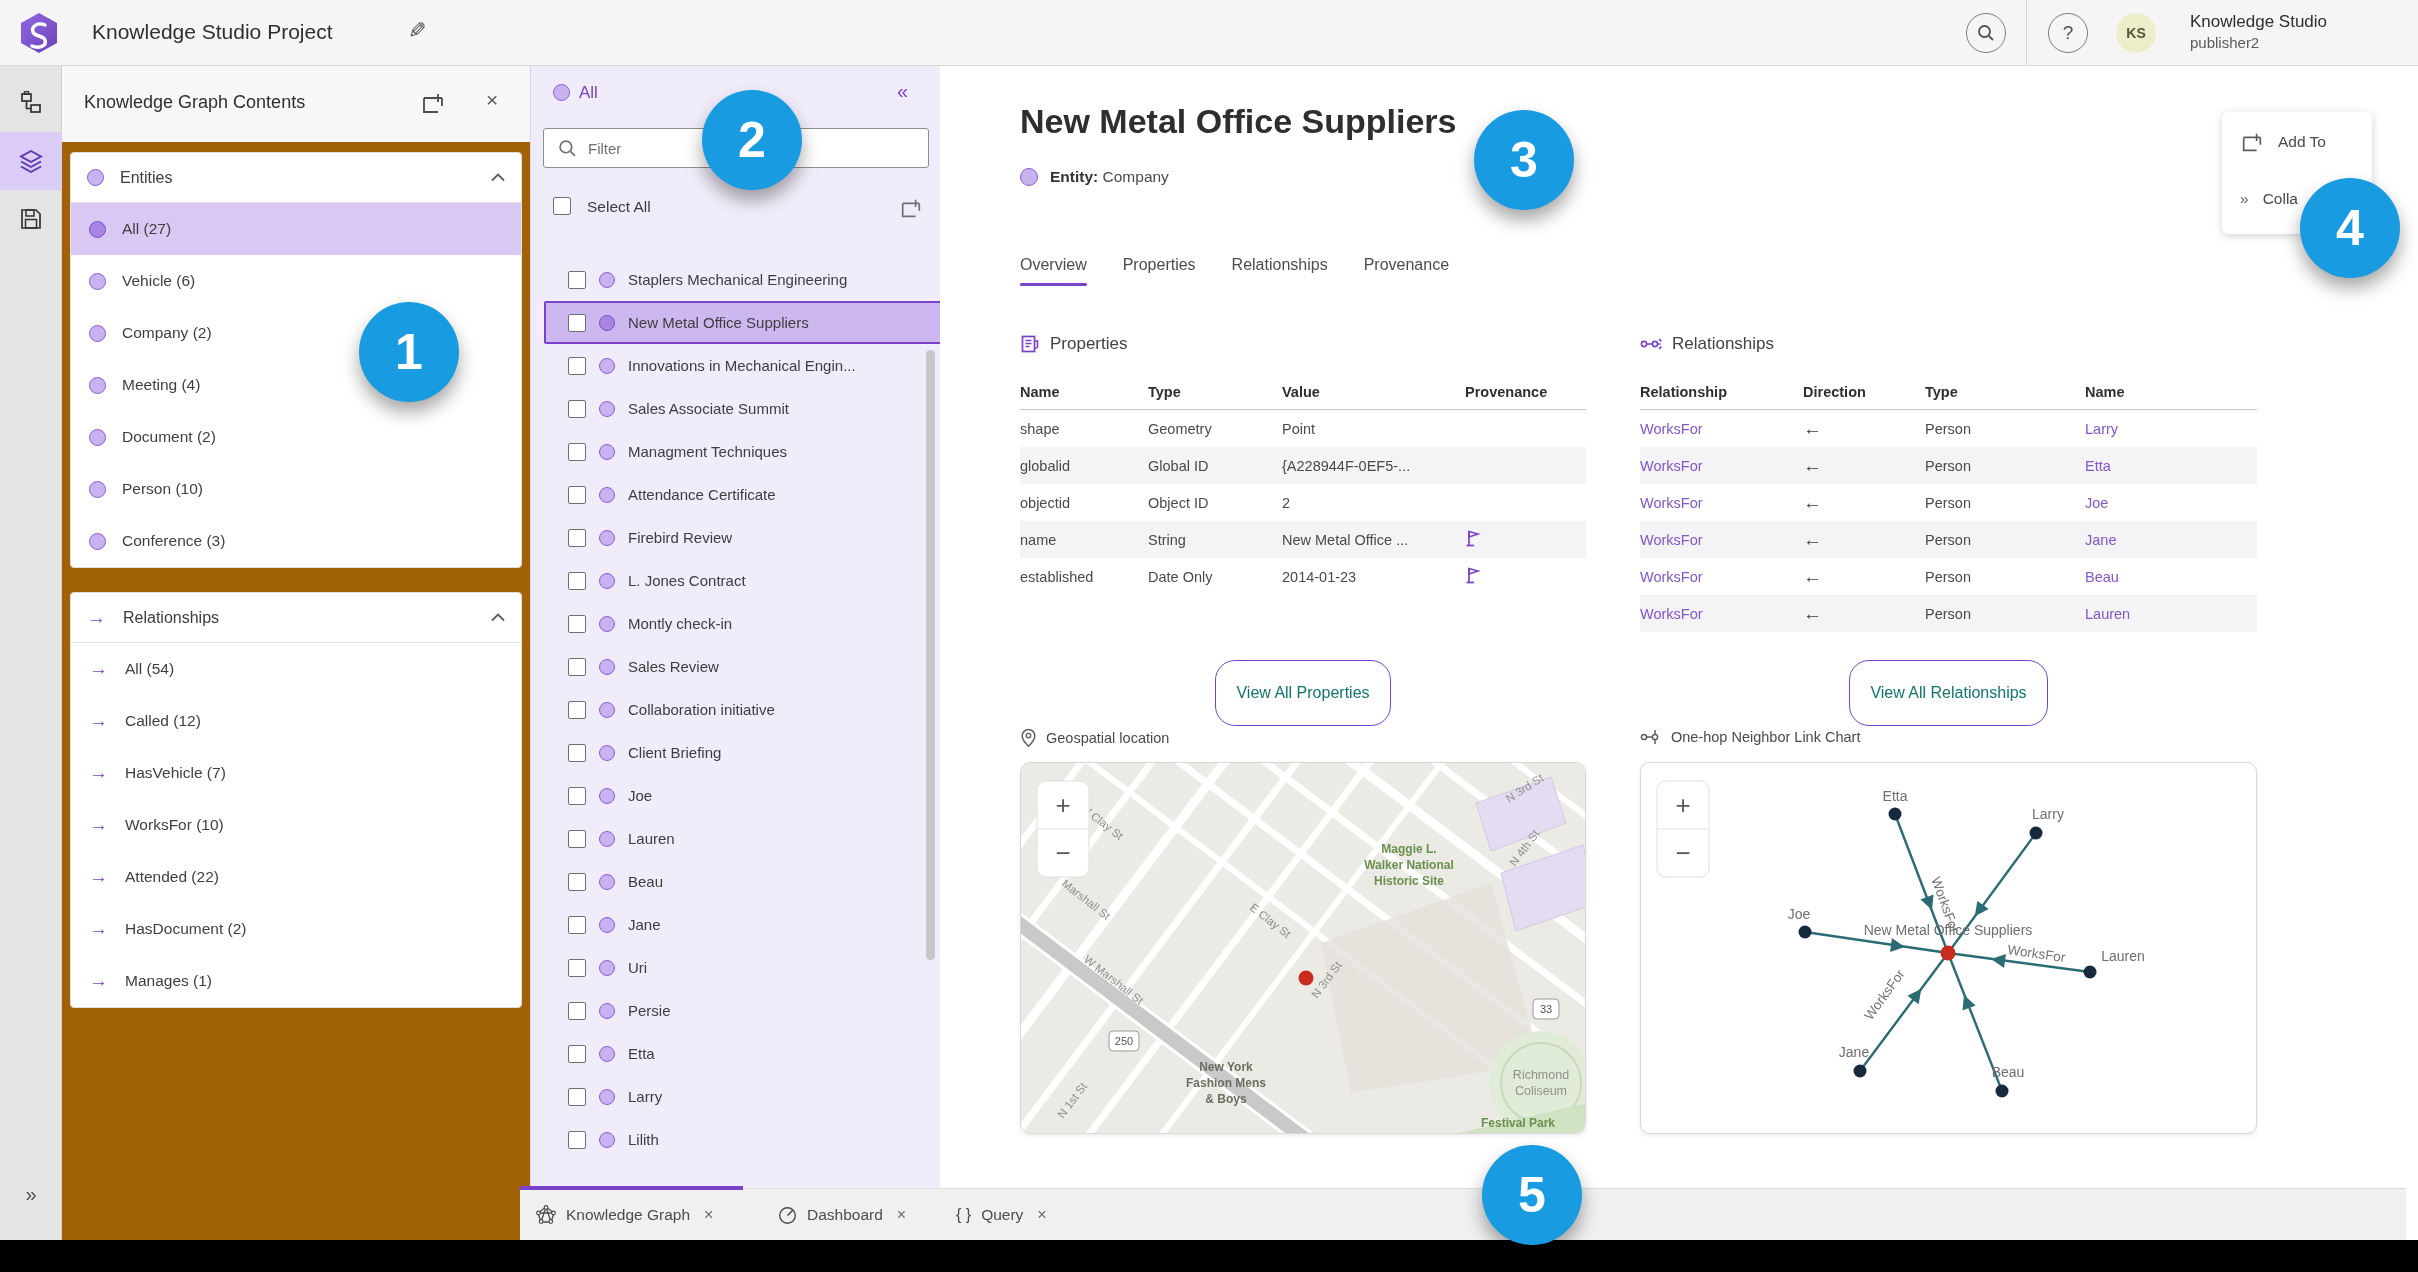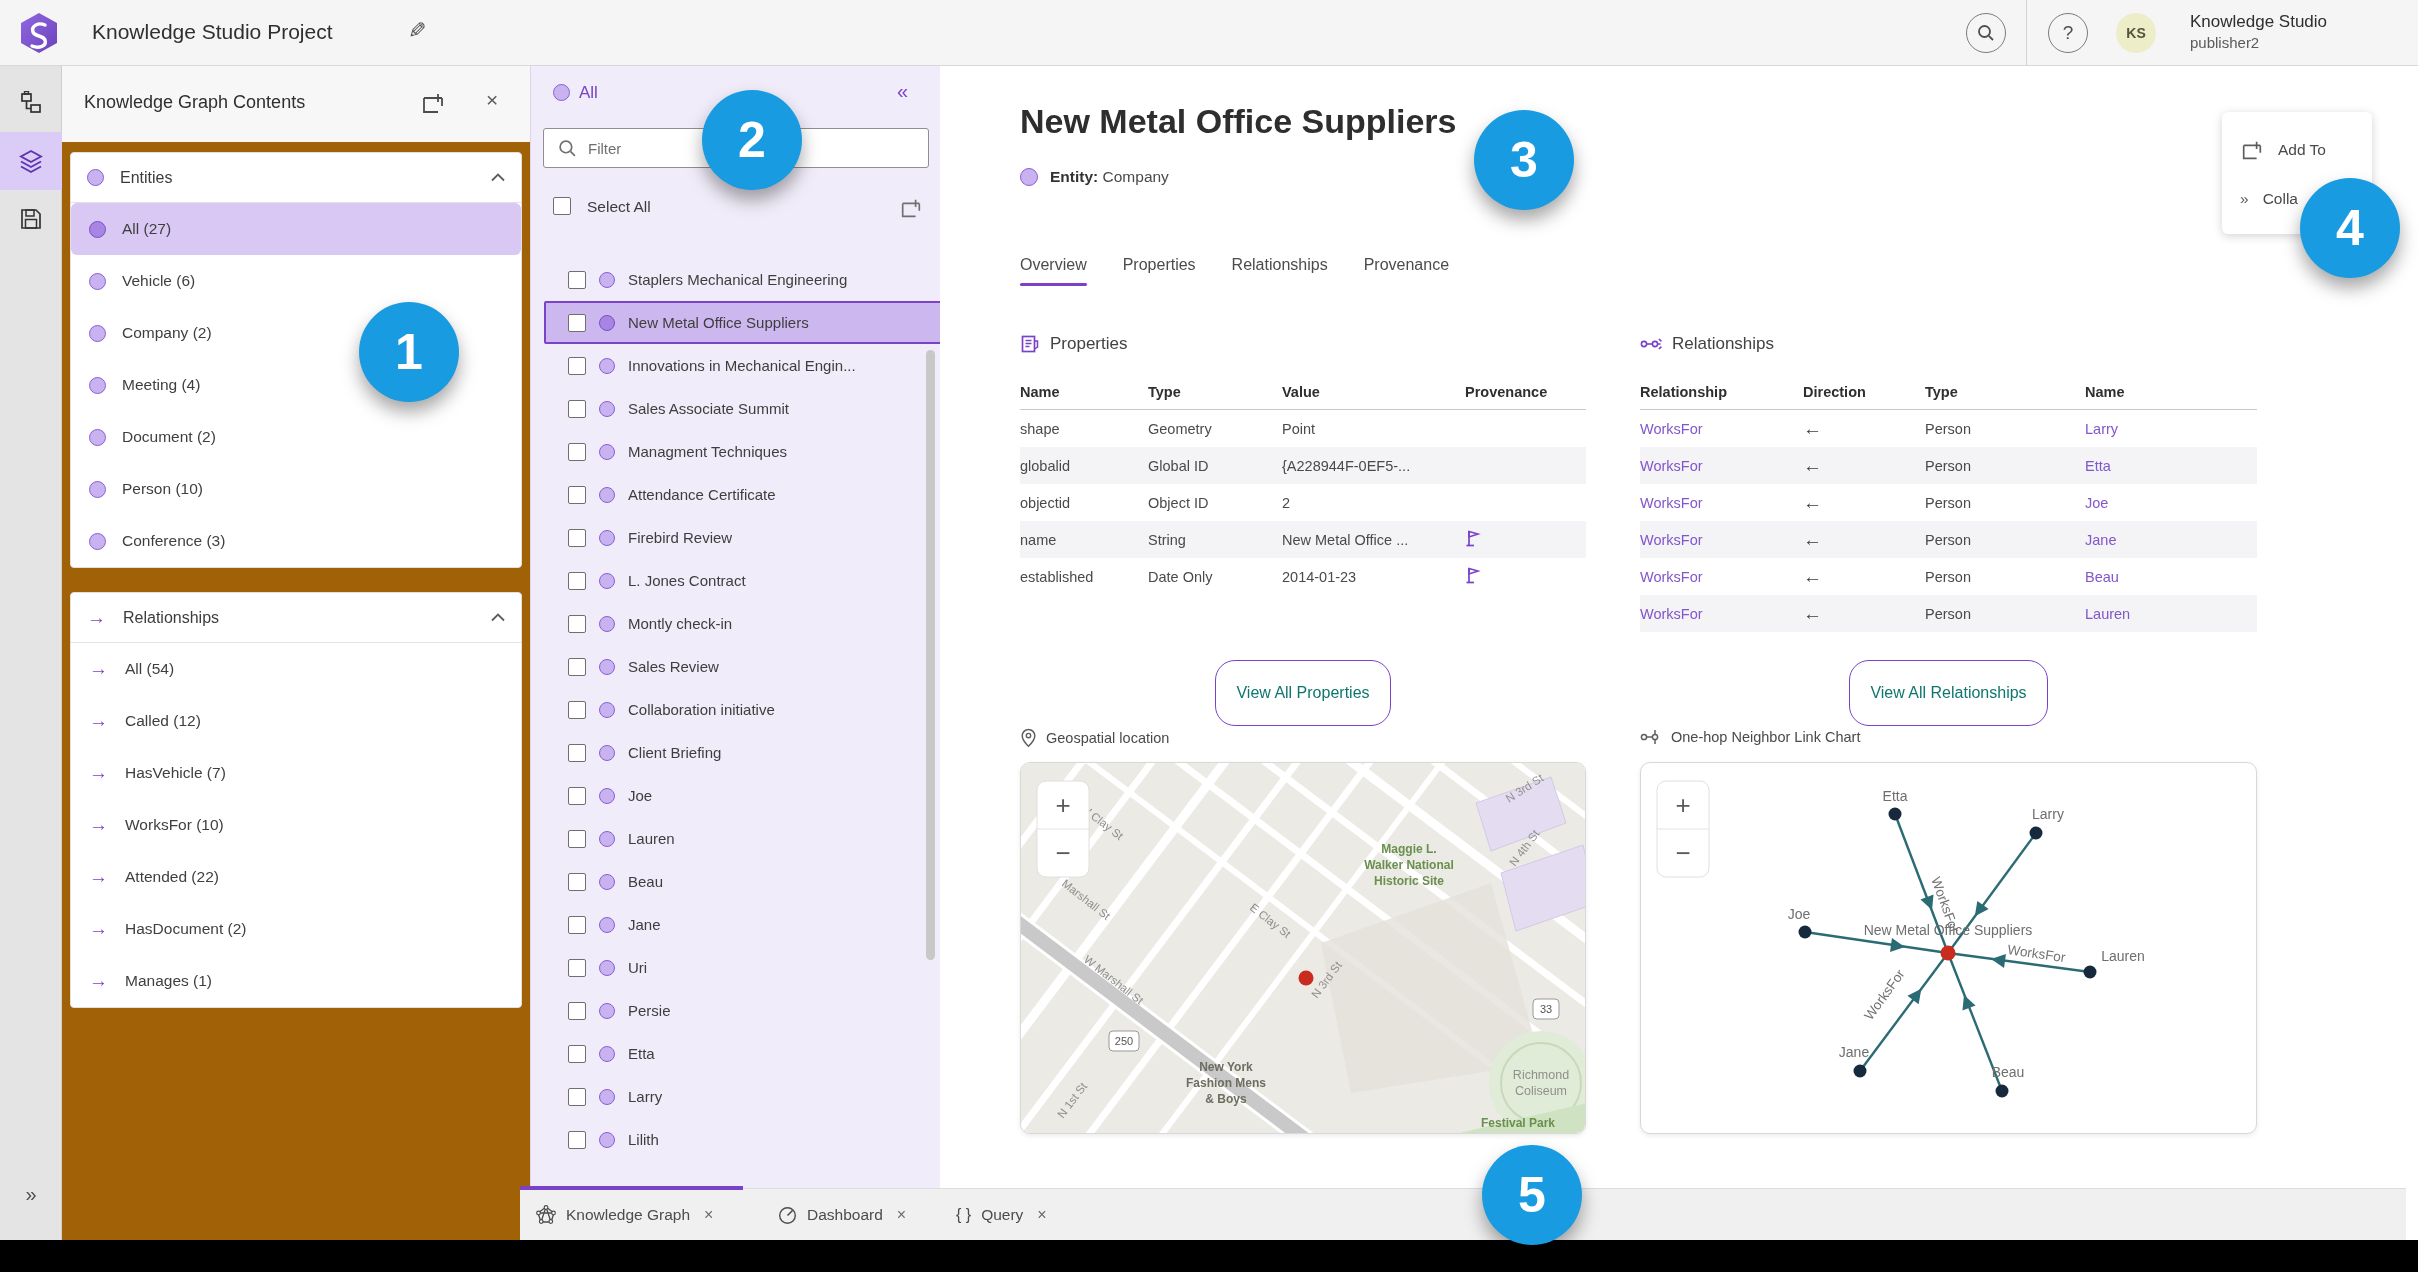--- a/index.html
+++ b/index.html
@@ -26,21 +26,21 @@
 
   
   .lpanel { position:absolute; left:62px; top:66px; width:468px; height:1174px; background:#a16207; }
   .lp-head { position:absolute; left:0; top:0; width:468px; height:76px; background:#f7f7f7; }
   .lp-title { position:absolute; left:22px; top:26px; font-size:18px; color:#2f2f2f; }
   .lp-add { position:absolute; left:358px; top:24px; }
   .lp-close { position:absolute; left:424px; top:22px; font-size:21px; color:#5b5b5b; }
   .sec-card { position:absolute; left:8px; width:452px; background:#fff; border:1px solid #e0e0e0; border-radius:4px; }
   .card-head { position:relative; height:50px; border-bottom:1px solid #e3e3e3; display:flex; align-items:center; padding:0 16px; gap:16px; }
   .card-head .hlabel { font-size:16px; color:#3c3c3c; flex:1; }
-  .erow { height:52px; display:flex; align-items:center; padding:0 16px 0 18px; gap:16px; font-size:15.5px; color:#3f3f3f;border-radius:6px; }
+  .erow { height:52px; display:flex; align-items:center; padding:0 16px 0 18px; gap:16px; font-size:15.5px; color:#3f3f3f; }
   .erow.selected { background:#d9c8f4; }
   .circ { width:17px; height:17px; border-radius:50%; background:#c9b2f0; border:1.6px solid #8a5fd6; flex:none; }
   .erow.selected .circ { background:#a885e2; border-color:#7a4ecb; }
   .arrow-ic { color:#7a42c8; font-size:19px; flex:none; width:20px; }
   .chev { flex:none; }
 
   
   .mpanel { position:absolute; left:530px; top:66px; width:410px; height:1122px; background:#f0ecf9; border-left:1px solid #dcd6ea; }
   .mp-head { position:absolute; left:0; top:0; width:410px; height:56px; }
   .mp-all { position:absolute; left:48px; top:17px; font-size:17px; font-weight:normal; color:#7a42c8; }
@@ -715,21 +715,21 @@
             <rect x="16" y="18" width="52" height="96" rx="9" fill="#fff" stroke="#e0e0e0"></rect>
             <line x1="16" y1="66" x2="68" y2="66" stroke="#e2e2e2"></line>
             <text x="42" y="51" text-anchor="middle" font-size="26" fill="#5a5a5a">+</text>
             <text x="42" y="99" text-anchor="middle" font-size="26" fill="#5a5a5a">−</text>
           </g>
         </svg>
       </div>
     </div>
 
     <div class="addto">
-      <div class="addto-row" style="top:26px">
+      <div class="addto-row" style="top:18px">
         <svg width="24" height="24" viewBox="0 0 26 26">
           <path d="M4 8 v14 h14 M4 8 h10 M22 8 v8" fill="none" stroke="#5c5c5c" stroke-width="1.8"></path>
           <path d="M18 4 v8 M14 8 h8" stroke="#5c5c5c" stroke-width="1.8"></path>
         </svg>
         <span>Add To</span>
       </div>
       <div class="addto-row" style="top:78px">
         <span style="color:#5c5c5c">»</span>
         <span>Colla</span>
       </div>

